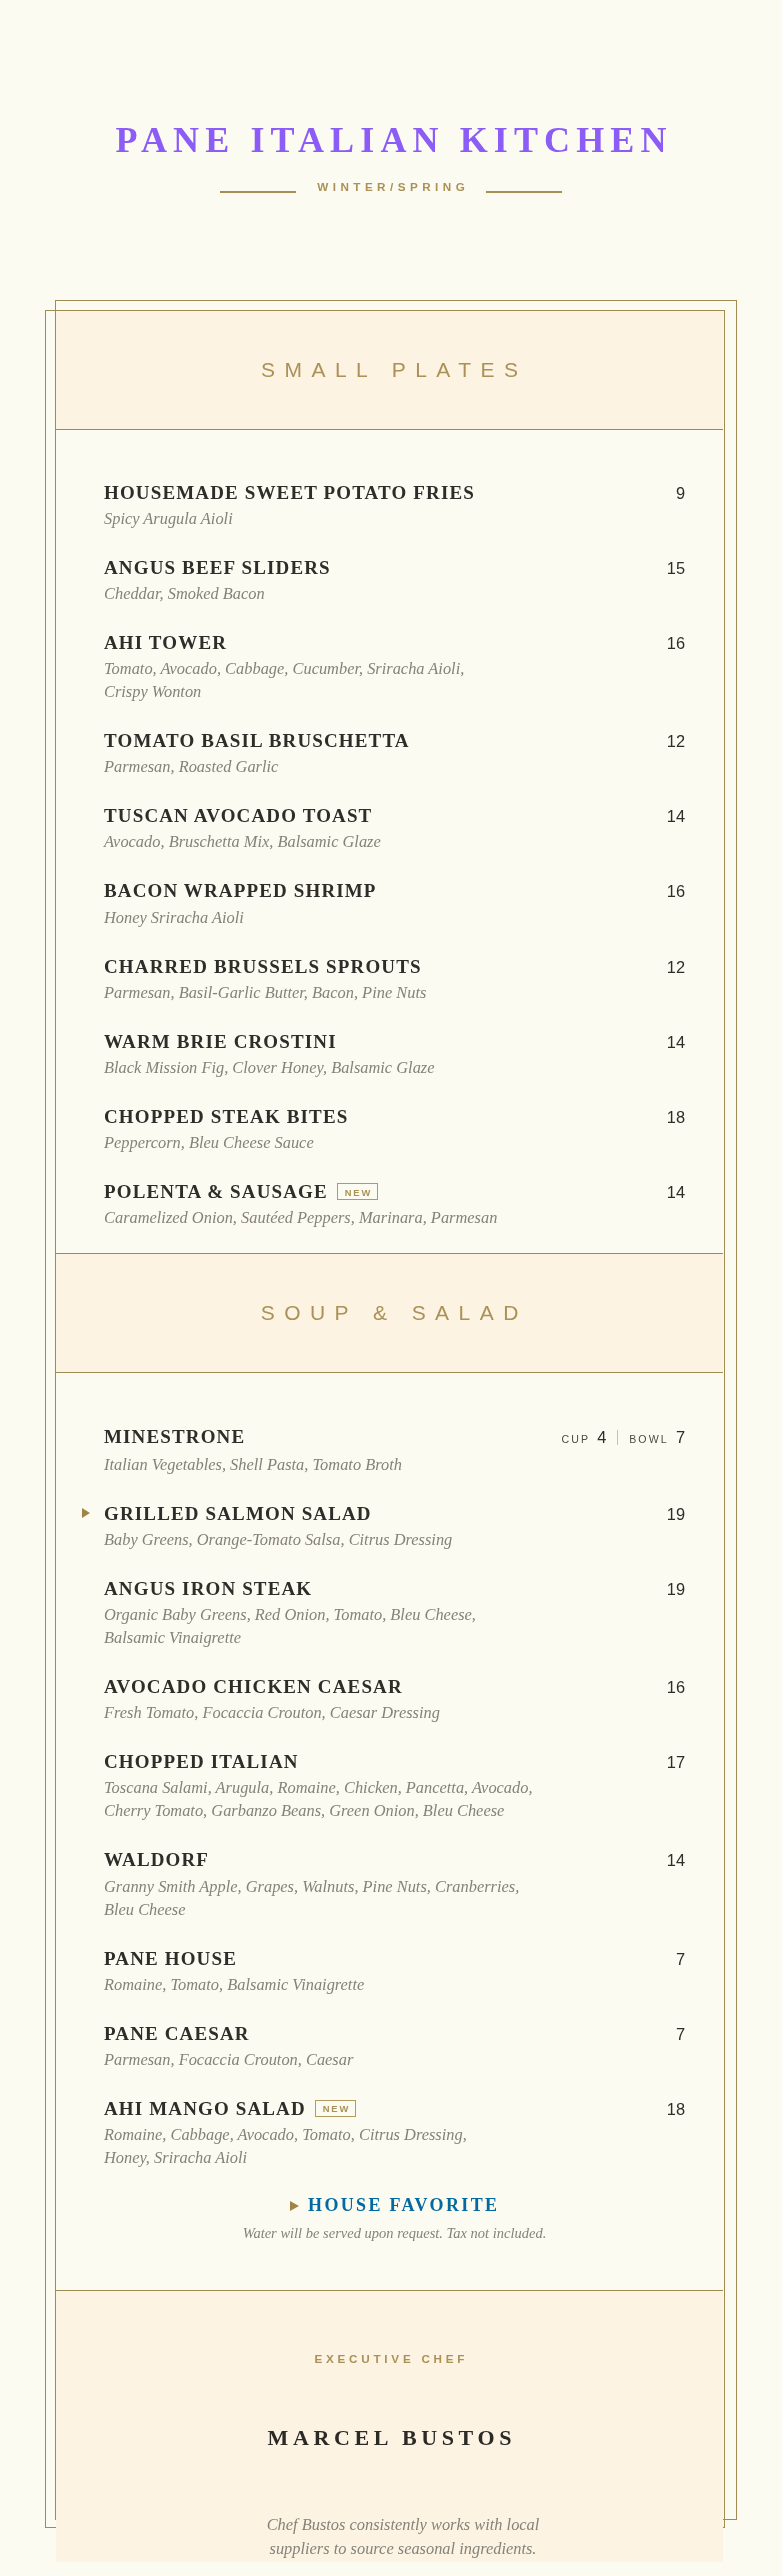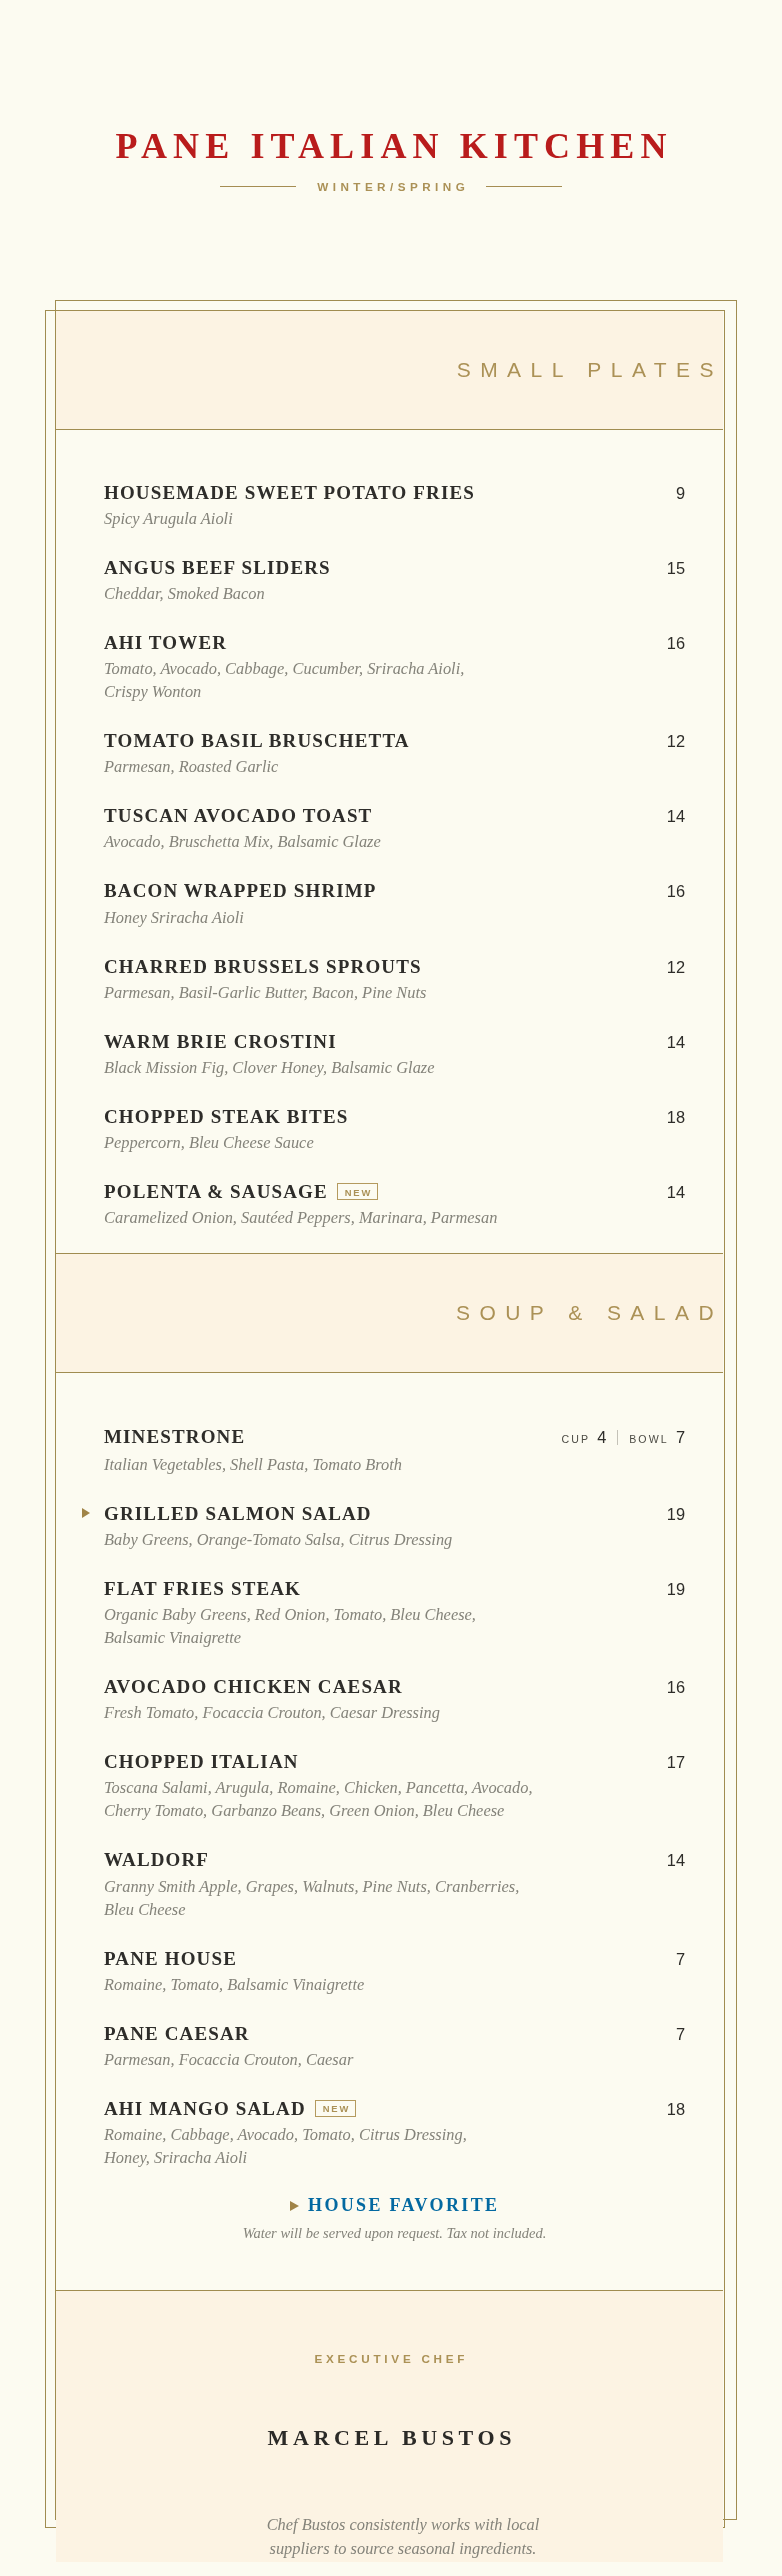--- a/index.html
+++ b/index.html
@@ -4,41 +4,41 @@
 <style>
   * { margin:0; padding:0; box-sizing:border-box; }
   html,body { background:#fcfbf1; }
   .page {
     position:relative; width:782px; height:2576px; margin:0 auto;
     background:#fcfbf1; overflow:hidden;
     font-family:"Liberation Serif", serif; color:#2e2d2a;
   }
   
   .title {
-    position:absolute; top:125px; left:0; width:100%;
+    position:absolute; top:119px; left:0; width:100%;
     text-align:center; font-size:36px; font-weight:700;
-    letter-spacing:0.17em; text-indent:0.17em; color:#b91c1c;
+    letter-spacing:0.17em; text-indent:0.17em; color:#8b5cf6;
   }
   .season {
     position:absolute; top:180px; left:0; width:100%;
-    display:flex; align-items:center; justify-content:center; gap:17px;
+    display:flex; align-items:flex-end; justify-content:center; gap:17px;
   }
   .season .rule { width:76px; height:1.6px; background:#a58d53; }
   .season .season-text {
     font-family:"Liberation Sans", sans-serif; font-size:11.7px; font-weight:700;
     letter-spacing:0.38em; text-indent:0.38em; color:#ab9156;
   }
   
   .frame { position:absolute; border:1.6px solid #a08c50; background:transparent; }
   .frame-a { left:55px;  top:300px; width:682px; height:2220px; }
   .frame-b { left:45px;  top:310px; width:680px; height:2218px; }
   
   .content { position:absolute; left:56px; top:311px; width:667px; height:2207px; }
   .band { position:absolute; left:0; width:100%; background:#fcf3e3;
-          display:flex; align-items:center; justify-content:flex-end; }
+          display:flex; align-items:center; justify-content:center; }
   .band .band-title {
     font-family:"Liberation Sans", sans-serif; font-weight:400;
     font-size:21px; letter-spacing:0.45em; text-indent:0.45em; color:#ab9156;
   }
   .band-top   { top:0;      height:119px; border-bottom:1.6px solid #a08c50; }
   .band-mid   { top:942px; height:120px; border-top:1.6px solid #a08c50; border-bottom:1.6px solid #a08c50; }
   .band-footer{ top:1979px; height:272px; border-top:1.6px solid #a08c50;
                 flex-direction:column; justify-content:space-between; padding-top:61px; }
   
   .section { position:absolute; left:0; width:100%; padding:50px 38px 0 48px; }
@@ -225,21 +225,21 @@
             <div class="row">
               <span class="fav-marker"></span>
               <span class="iname">GRILLED SALMON SALAD</span>
               <span class="spacer"></span>
               <span class="price">19</span>
             </div>
             <div class="desc">Baby Greens, Orange-Tomato Salsa, Citrus Dressing</div>
           </div>
           <div class="item">
             <div class="row">
-              <span class="iname">FLAT FRIES STEAK</span>
+              <span class="iname">ANGUS IRON STEAK</span>
               <span class="spacer"></span>
               <span class="price">19</span>
             </div>
             <div class="desc">Organic Baby Greens, Red Onion, Tomato, Bleu Cheese,
 Balsamic Vinaigrette</div>
           </div>
           <div class="item">
             <div class="row">
               <span class="iname">AVOCADO CHICKEN CAESAR</span>
               <span class="spacer"></span>

